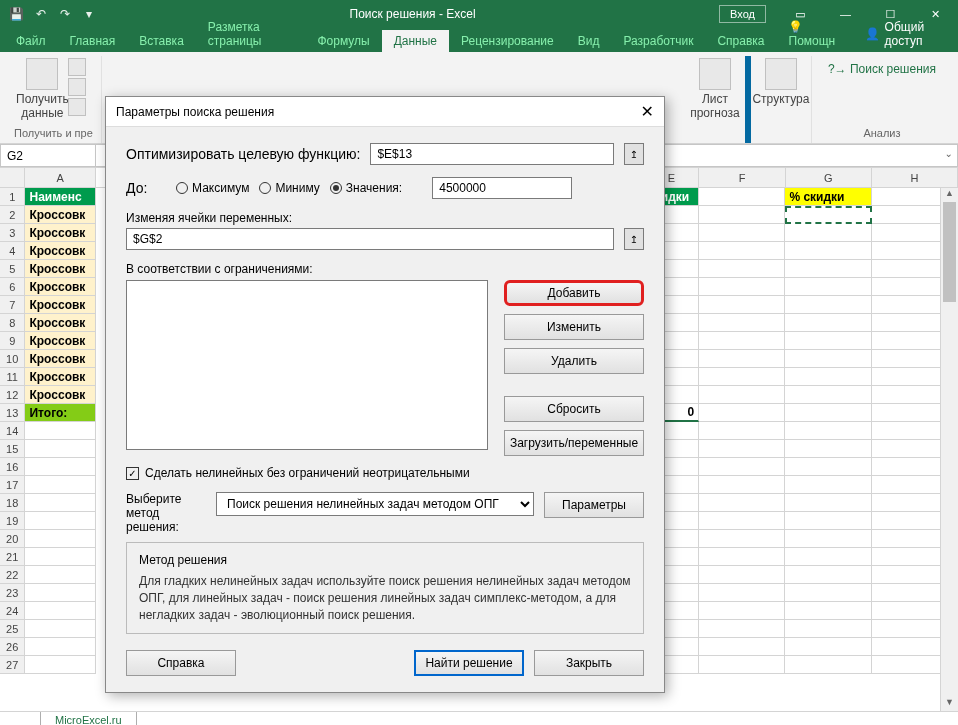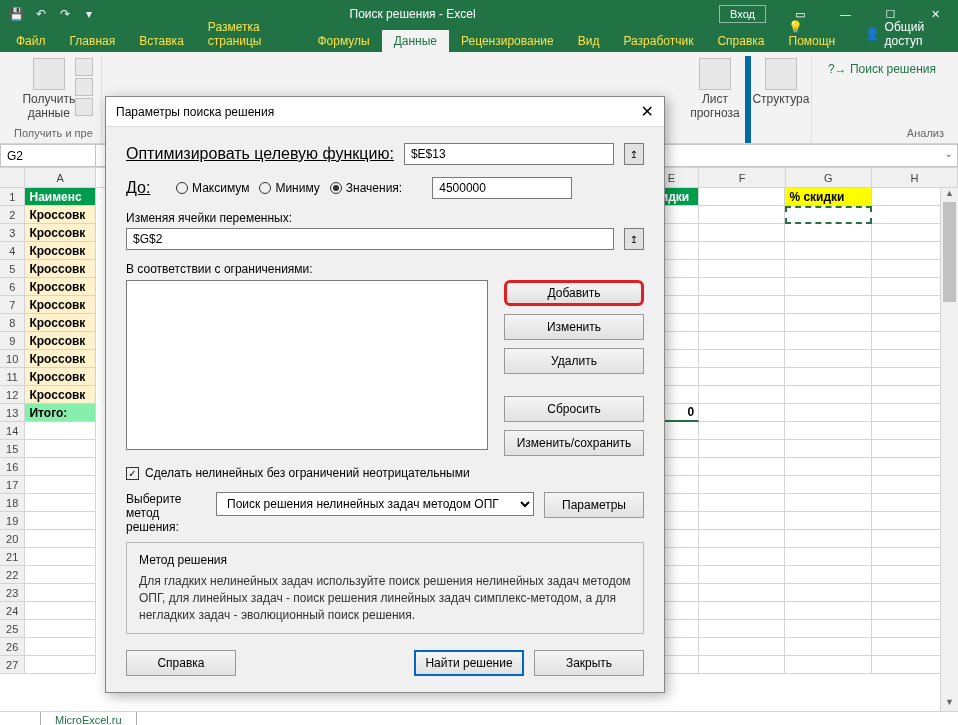--- a/index.html
+++ b/index.html
@@ -9,27 +9,27 @@
 .titlebar { height: 28px; background: #217346; display: flex; align-items: center; color: #fff; }
 .titlebar .qat { display: flex; gap: 2px; padding: 0 6px; align-items: center; }
 .titlebar .qat span { width: 22px; height: 22px; display: flex; align-items: center; justify-content: center; opacity: .9; }
 .titlebar .title { flex: 1; text-align: center; font-size: 12px; }
 .titlebar .right { display: flex; align-items: center; }
 .titlebar .login { border: 1px solid rgba(255,255,255,.5); padding: 2px 10px; margin-right: 12px; font-size: 11px; }
 .titlebar .winbtn { width: 45px; height: 28px; display: flex; align-items: center; justify-content: center; font-size: 11px; }
 
 
 .ribbon-tabs { height: 24px; background: #217346; display: flex; align-items: flex-end; padding-left: 4px; }
-.ribbon-tabs .tab { padding: 4px 12px; color: #fde047; font-size: 12px; }
+.ribbon-tabs .tab { padding: 4px 12px; color: #86efac; font-size: 12px; }
 .ribbon-tabs .tab.active { background: #f3f3f3; color: #217346; }
 .ribbon-tabs .share { margin-left: auto; padding: 4px 14px; color: #fff; font-size: 12px; display: flex; align-items: center; gap: 4px; }
 
 
 .ribbon-body { height: 92px; background: #f3f3f3; border-bottom: 1px solid #d4d4d4; display: flex; padding: 4px 6px 0; position: relative; }
-.rgroup { display: flex; flex-direction: column; align-items: flex-end; padding: 0 8px; border-right: 1px solid #e1e1e1; }
+.rgroup { display: flex; flex-direction: column; align-items: center; padding: 0 8px; border-right: 1px solid #e1e1e1; }
 .rgroup .icons { flex: 1; display: flex; align-items: flex-start; gap: 4px; padding-top: 2px; }
 .rgroup .label { font-size: 11px; color: #666; padding-bottom: 4px; }
 .bigbtn { width: 44px; display: flex; flex-direction: column; align-items: center; gap: 2px; font-size: 11px; color: #444; }
 .bigbtn .ic { width: 32px; height: 32px; background: #e8e8e8; border: 1px solid #c0c0c0; }
 .smallic { width: 18px; height: 18px; background: #e8e8e8; border: 1px solid #c0c0c0; }
 .rgroup.analysis { margin-left: auto; border-right: none; }
 .solver-link { color: #217346; font-size: 12px; padding: 4px 8px; }
 
 
 .fbar { height: 24px; display: flex; border-bottom: 1px solid #d4d4d4; }
@@ -41,39 +41,39 @@
 .grid-area { position: relative; height: 543px; overflow: hidden; }
 .colheads { display: flex; height: 20px; background: #f0f0f0; border-bottom: 1px solid #d4d4d4; }
 .colheads .corner { width: 26px; border-right: 1px solid #d4d4d4; }
 .colheads .ch { border-right: 1px solid #d4d4d4; text-align: center; font-size: 11px; color: #444; line-height: 20px; }
 .rows { }
 .row { display: flex; height: 18px; }
 .row .rh { width: 26px; background: #f0f0f0; border-right: 1px solid #d4d4d4; border-bottom: 1px solid #d4d4d4; text-align: center; font-size: 11px; color: #444; display:flex; align-items:center; justify-content:center; }
 .row .cell { border-right: 1px solid #d4d4d4; border-bottom: 1px solid #d4d4d4; padding: 0 4px; font-size: 12px; display: flex; align-items: center; overflow: hidden; white-space: nowrap; }
 .cell.header { background: #009b4d; color: #fff; font-weight: bold; }
 .cell.yellow { background: #fff2cc; font-weight: bold; }
-.cell.total { background: #86efac; font-weight: bold; }
+.cell.total { background: #84cc16; font-weight: bold; }
 .cell.rightnum { justify-content: flex-end; }
 .cell.discount-head { background: #ffff00; font-weight: bold; }
 .cell.active-cell { border: 2px dashed #217346; }
 .vscroll { position: absolute; right: 0; top: 20px; width: 18px; bottom: 0; background: #f0f0f0; border-left: 1px solid #d4d4d4; }
 .vscroll .thumb { position: absolute; top: 14px; left: 2px; right: 2px; height: 100px; background: #c1c1c1; }
 .vscroll .arr { height: 14px; text-align: center; font-size: 9px; color: #666; }
 
 
 .hscroll-row { height: 18px; display: flex; border-top: 1px solid #d4d4d4; }
 .sheettab { border: 1px solid #aeaeae; border-top: none; padding: 0 14px; font-size: 11px; background: #fff; color: #217346; display: flex; align-items: center; margin-left: 40px; }
 
 
 .dialog { position: absolute; left: 105px; top: 96px; width: 560px; background: #f0f0f0; border: 1px solid #888; box-shadow: 3px 3px 12px rgba(0,0,0,.3); }
 .dialog .dtitle { height: 30px; background: #fff; border-bottom: 1px solid #ddd; display: flex; align-items: center; padding: 0 10px; font-size: 12px; }
 .dialog .dtitle .close { margin-left: auto; font-size: 16px; }
 .dialog .dbody { padding: 16px 20px; }
 .drow { display: flex; align-items: center; margin-bottom: 12px; gap: 10px; }
-.drow .lbl { font-size: 16px; text-decoration: underline; }
+.drow .lbl { font-size: 14px; }
 .drow input[type=text] { border: 1px solid #7a7a7a; padding: 3px 6px; font-size: 12px; background: #fff; }
 .rangebtn { width: 20px; height: 22px; border: 1px solid #7a7a7a; background: #e1e1e1; display: flex; align-items: center; justify-content: center; font-size: 10px; }
 .radio { display: flex; align-items: center; gap: 4px; font-size: 12px; }
 .radio .r { width: 12px; height: 12px; border: 1px solid #333; border-radius: 50%; display: flex; align-items: center; justify-content: center; }
 .radio .r.sel::after { content: ''; width: 6px; height: 6px; background: #333; border-radius: 50%; }
 .constraints-box { display: flex; gap: 16px; margin-bottom: 10px; }
 .constraints-box .list { flex: 1; height: 170px; background: #fff; border: 1px solid #7a7a7a; }
 .constraints-box .btns { width: 140px; display: flex; flex-direction: column; gap: 8px; }
 .dbtn { height: 26px; border: 1px solid #999; background: linear-gradient(#f5f5f5,#e1e1e1); font-size: 12px; }
 .dbtn.highlight { border: 3px solid #e02020; border-radius: 6px; }
@@ -472,21 +472,21 @@
       <div class="rangebtn">↥</div>
     </div>
     <div class="lbl" style="margin-bottom:4px">В соответствии с ограничениями:</div>
     <div class="constraints-box">
       <div class="list"></div>
       <div class="btns">
         <button class="dbtn highlight">Добавить</button>
         <button class="dbtn">Изменить</button>
         <button class="dbtn">Удалить</button>
         <button class="dbtn" style="margin-top:14px">Сбросить</button>
-        <button class="dbtn">Изменить/сохранить</button>
+        <button class="dbtn">Загрузить/переменные</button>
       </div>
     </div>
     <label class="chk">
       <span class="box">✓</span>
         <span>Сделать нелинейных без ограничений неотрицательными</span>
     </label>
     <div class="method-row">
       <span class="lbl" style="width:80px;white-space:pre-line">Выберите
 метод решения:</span>
       <select><option>Поиск решения нелинейных задач методом ОПГ</option></select>

